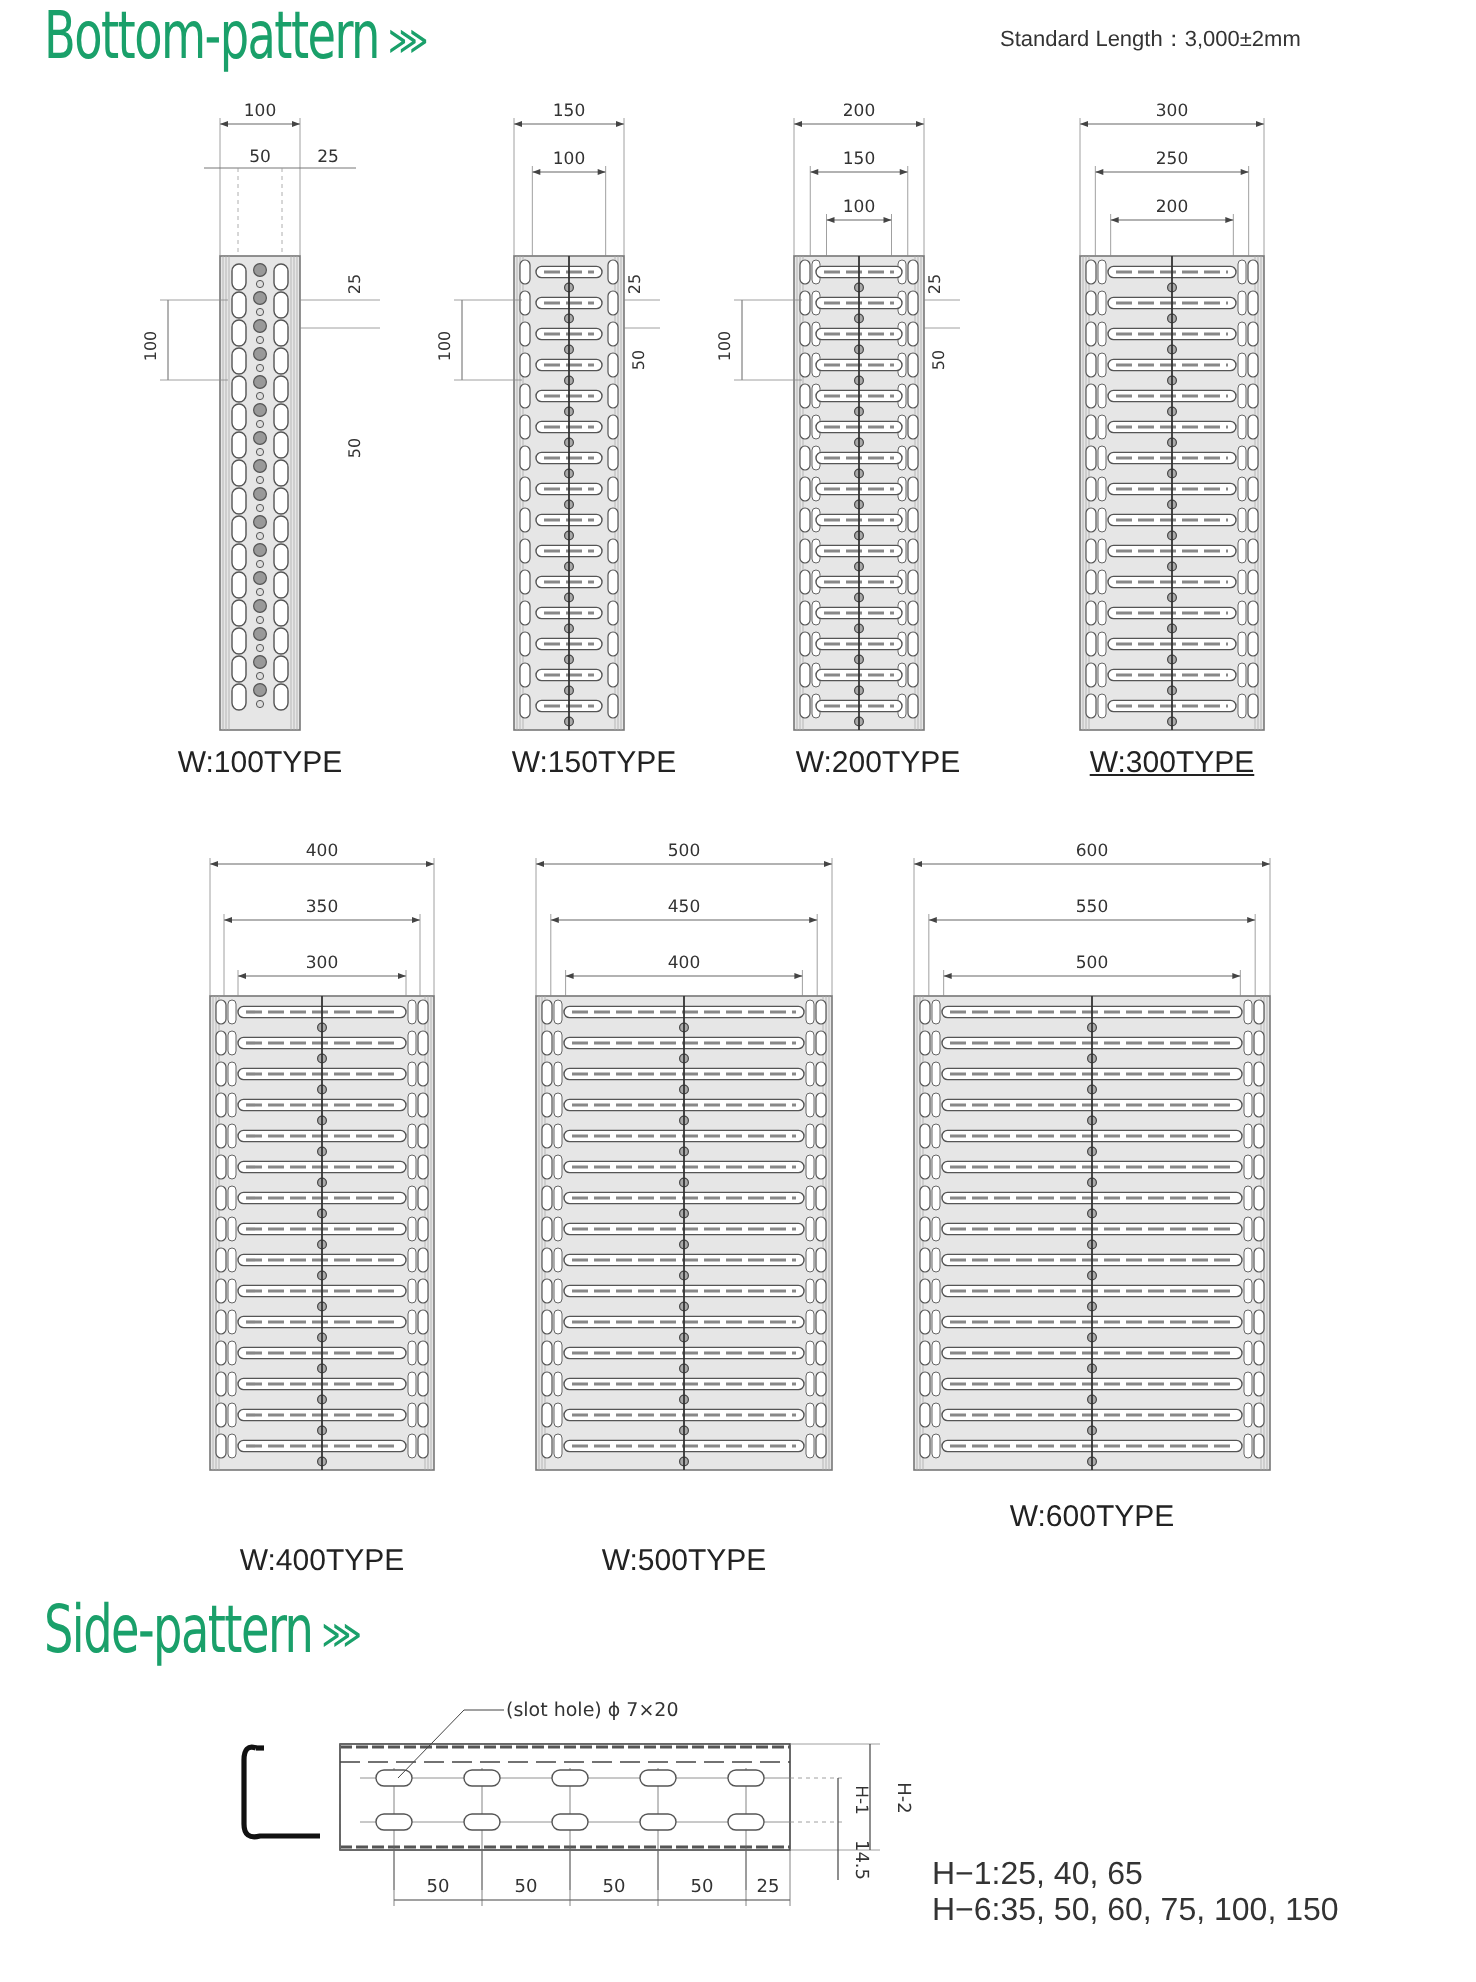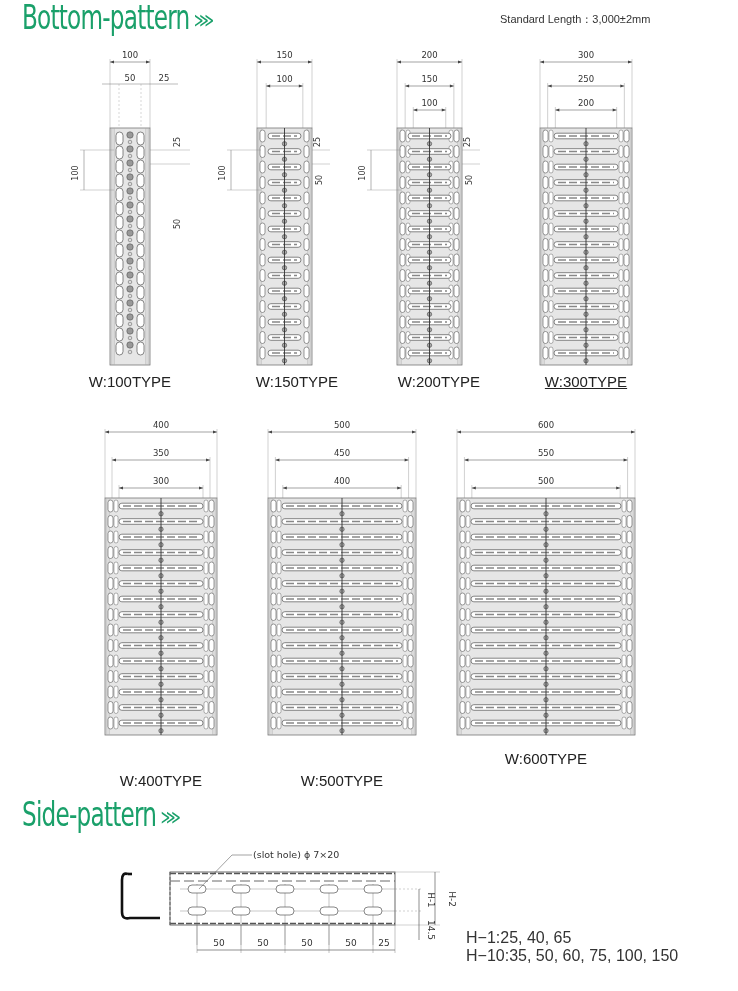--- a/index.html
+++ b/index.html
@@ -952,14 +952,14 @@
     <div class="type-label" style="left: 342px; top: 772px;">W:500TYPE</div>
     <div class="type-label" style="left: 546px; top: 750px;">W:600TYPE</div>
   </div>
 
 <div class="sec-title" style="left:22px;top:795px;">
   <span>Side-pattern</span><span class="arrows">⋙</span>
 </div>
 
 <div class="legend">
   <div>H−1:25, 40, 65</div>
-  <div>H−10:35, 50, 60, 75, 100, 150</div>
+  <div>H−6:35, 50, 60, 75, 100, 150</div>
 </div>
 
 </body></html>

